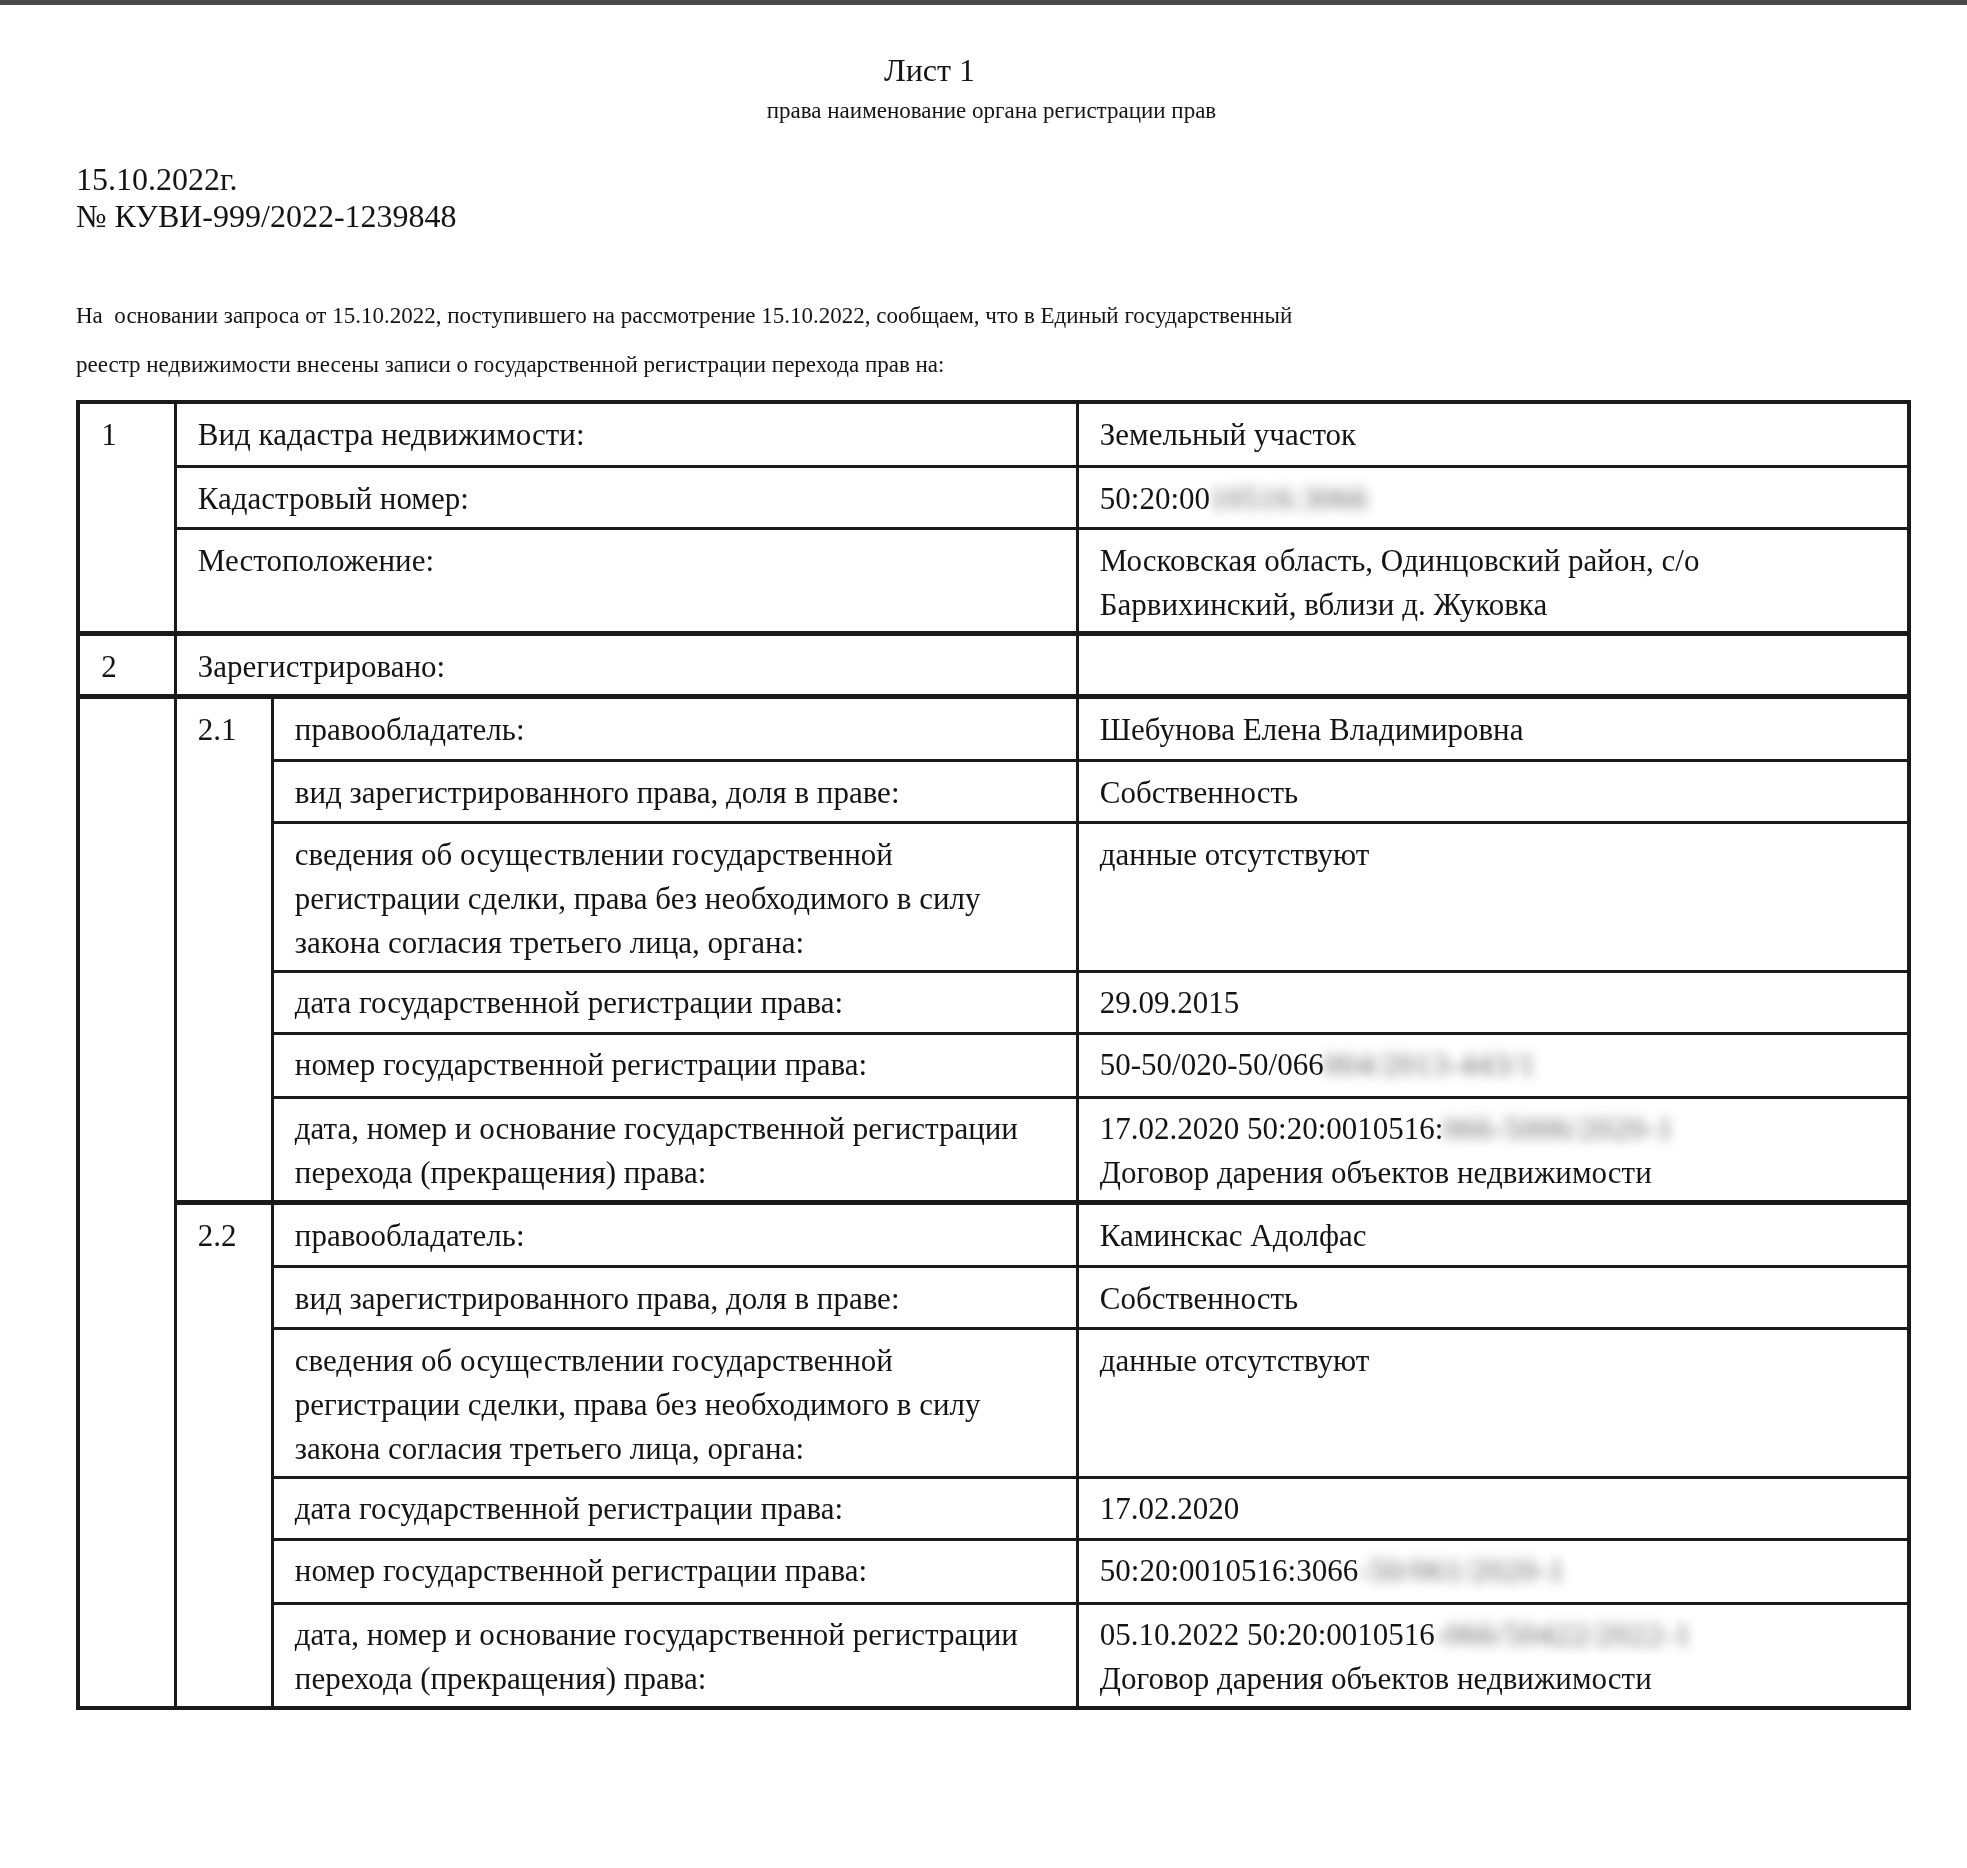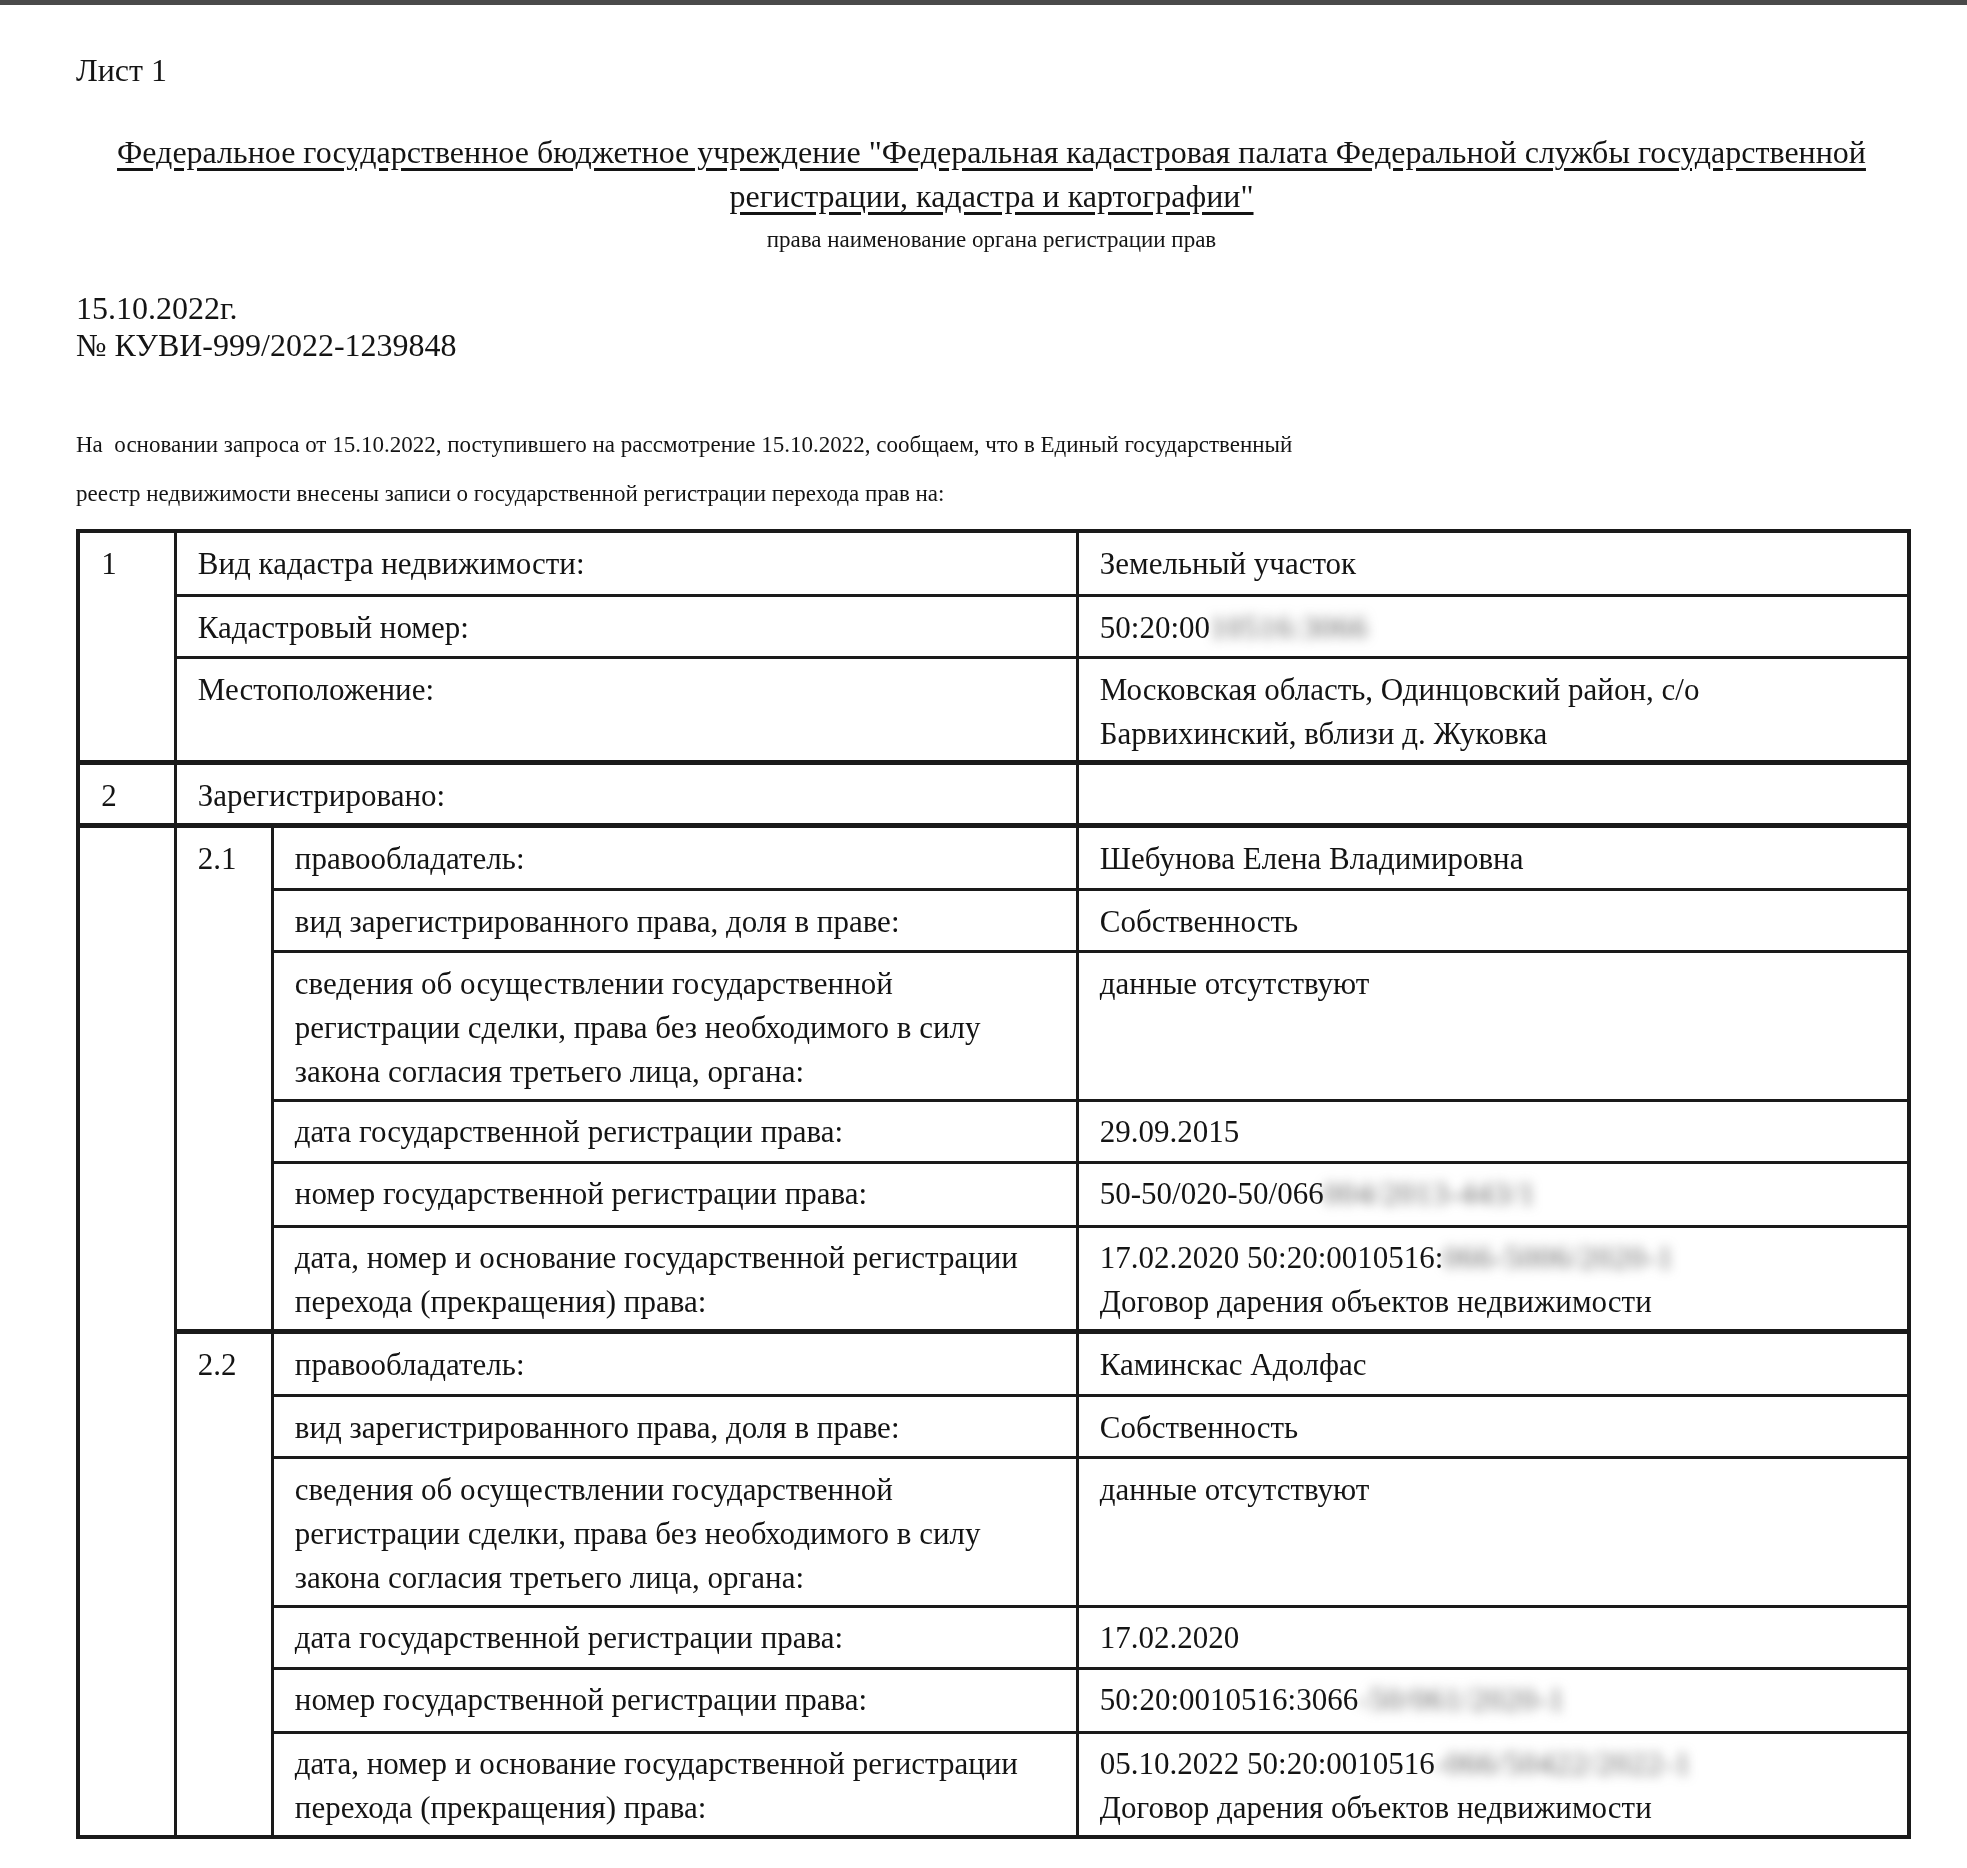--- a/index.html
+++ b/index.html
@@ -20,21 +20,21 @@
     position: absolute;
     top: 0; left: 0;
     width: 100%; height: 4.9px;
     background: #4a4a4a;
   }
   .content {
     padding: 0 61px 0 76px;
   }
   .sheet-label {
     margin-top: 52px;
-    text-align: left;
+    text-align: center;
     padding-right: 124px;
     font-size: 32px;
     line-height: 37px;
   }
   .doc-title {
     margin-top: 23px;
     text-align: center;
     font-size: 32px;
     line-height: 42px;
   }
@@ -98,24 +98,20 @@
 <body>
 
 <div class="page">
   <div class="scan-edge"></div>
 
   <div class="content">
 
     <div class="sheet-label">Лист 1</div>
 
 
-    <div class="org-name">
-      <div>Федеральное государственное бюджетное учреждение "Федеральная кадастровая палата Федеральной службы государственной</div>
-      <div>регистрации, кадастра и картографии"</div>
-    </div>
 
     <div class="org-caption">права наименование органа регистрации прав</div>
 
     <div class="meta-row">
       <span>15.10.2022г.</span>
       <span>№ КУВИ-999/2022-1239848</span>
     </div>
 
     <div class="intro">
       <span>На&nbsp; основании запроса от 15.10.2022, поступившего на рассмотрение 15.10.2022, сообщаем, что в Единый государственный</span><br>

